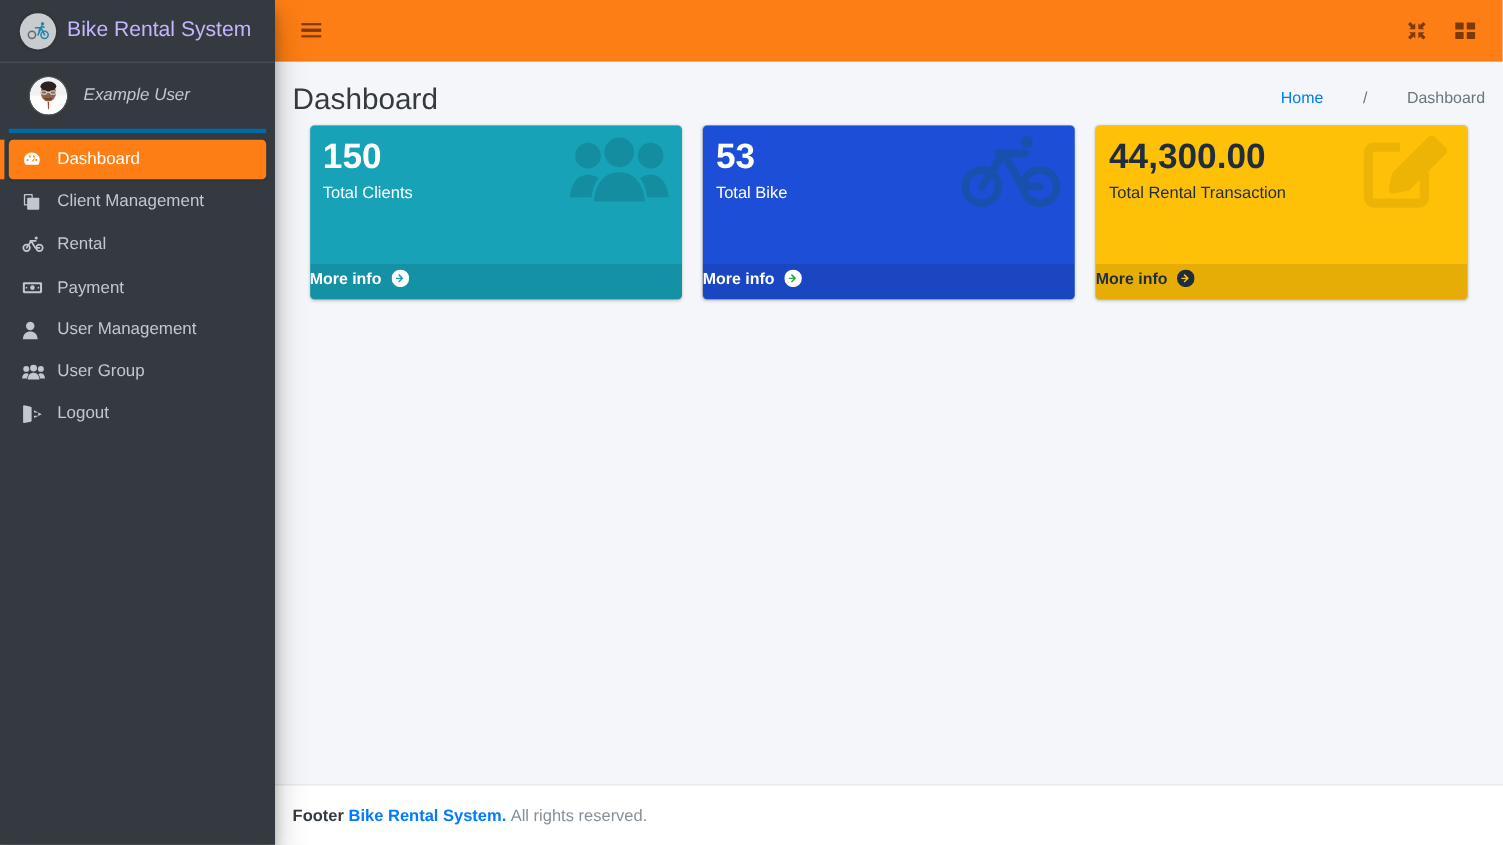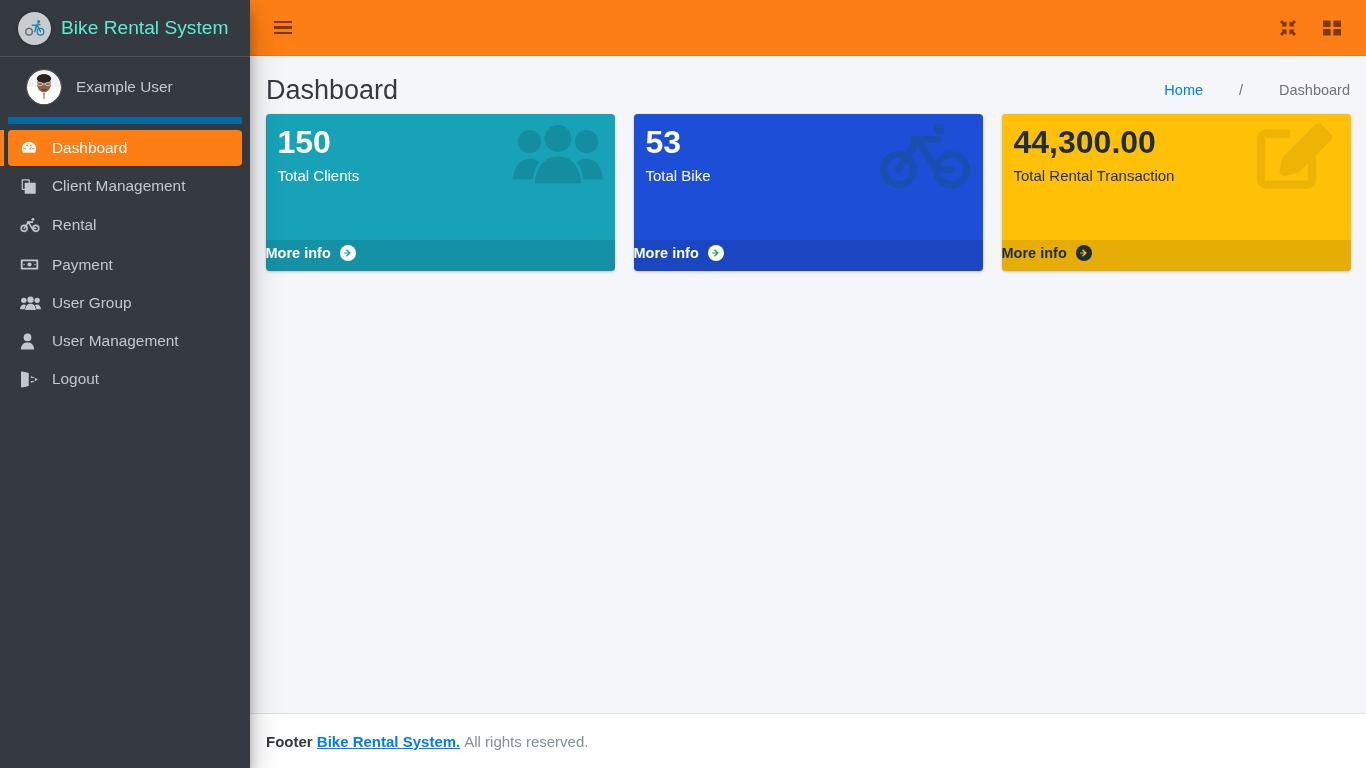--- a/index.html
+++ b/index.html
@@ -28,29 +28,30 @@
   }
   .brand-img {
     width: 33px; height: 33px; border-radius: 50%;
     background: #e9ecef;
     display: flex; align-items: center; justify-content: center;
     margin-left: 6px; margin-right: 10px;
     opacity: .82;
     box-shadow: 0 0 4px rgba(0,0,0,.3);
   }
   .brand-text {
-    font-size: 19.2px; color: #5eead4;
+    font-size: 19.2px; color: #c4b5fd;
     font-weight: 300; white-space: nowrap;
   }
 
   .user-panel {
     display: flex; align-items: center;
     padding: 12px 12px 12px 18px;
     margin: 0 8px;
-    border-bottom: 7px solid #0369a1;
+    border-bottom: 4px solid #0369a1;
+    font-style: italic;
   }
   .user-avatar {
     width: 36px; height: 36px; border-radius: 50%;
     overflow: hidden; flex: 0 0 36px;
     background: #3b3f44;
     border: 1px solid rgba(255,255,255,.12);
   }
   .user-name {
     margin-left: 14px;
     font-size: 15.4px; color: #c2c7d0;
@@ -132,21 +133,21 @@
     font-size: 14.5px;
     gap: 28px;
   }
   #breadcrumb .crumb-link { color: #007bff; cursor: pointer; }
   #breadcrumb .crumb-sep { color: #6c757d; margin: 0 8px; }
   #breadcrumb .crumb-active { color: #6c757d; }
 
   
   #boxes {
     display: flex;
-    padding: 0 8px;
+    padding: 0 24px;
     gap: 4px;
     border-radius: 26px;
   }
   .box-col { width: 33.3333%; padding: 0 7.5px; }
   .small-box {
     border-radius: 4px;
     position: relative; overflow: hidden;
     box-shadow: 0 0 1px rgba(0,0,0,.125), 0 1px 3px rgba(0,0,0,.2);
     color: #fff;
   }
@@ -184,21 +185,21 @@
   #footer {
     position: absolute; left: 0; bottom: 0;
     width: 1332px; height: 55px;
     background: #fff;
     border-top: 1px solid #dee2e6;
     display: flex; align-items: center;
     padding: 0 16px;
     font-size: 15px; color: #869099;
   }
   #footer .f-strong { font-weight: bold; color: #343a40; }
-  #footer .f-link { font-weight: bold; color: #007bff; cursor: pointer; text-decoration: underline; }
+  #footer .f-link { font-weight: bold; color: #007bff; cursor: pointer; }
   #footer .f-rest { color: #869099; margin-left: 4px; }
   #footer .f-right { margin-left: auto; font-weight: bold; color: #869099; }
 </style>
 </head>
 <body>
 
 <aside id="sidebar">
 
   <a class="brand-link">
     <span class="brand-img">
@@ -295,42 +296,42 @@
             <circle cx="17.3" cy="8" r="0.9" fill="#c2c7d0"></circle>
           </svg>
         </span>
         <span>Payment</span>
       </a>
     </li>
 
     <li>
       <a class="nav-link">
         <span class="nav-ico">
+          <svg width="15" height="17" viewBox="0 0 16 18">
+            <circle cx="8" cy="4.6" r="4.1" fill="#c2c7d0"></circle>
+            <path d="M0.8 17.5 C1.3 11.9 4.3 10 8 10 C11.7 10 14.7 11.9 15.2 17.5 Z" fill="#c2c7d0"></path>
+          </svg>
+        </span>
+        <span>User Management</span>
+      </a>
+    </li>
+
+    <li>
+      <a class="nav-link">
+        <span class="nav-ico">
           <svg width="21" height="15" viewBox="0 0 24 16">
             <circle cx="4.4" cy="4.4" r="3.1" fill="#c2c7d0"></circle>
             <circle cx="19.6" cy="4.4" r="3.1" fill="#c2c7d0"></circle>
             <circle cx="12" cy="3.6" r="3.6" fill="#c2c7d0"></circle>
             <path d="M0 14.5 C0.4 10.6 2.2 9 4.4 9 C5.4 9 6.3 9.3 7 9.9 C6 11 5.5 12.6 5.3 14.5 Z" fill="#c2c7d0"></path>
             <path d="M24 14.5 C23.6 10.6 21.8 9 19.6 9 C18.6 9 17.7 9.3 17 9.9 C18 11 18.5 12.6 18.7 14.5 Z" fill="#c2c7d0"></path>
             <path d="M5.8 15.5 C6.3 10.4 8.9 8.4 12 8.4 C15.1 8.4 17.7 10.4 18.2 15.5 Z" fill="#c2c7d0"></path>
           </svg>
         </span>
         <span>User Group</span>
-      </a>
-    </li>
-
-    <li>
-      <a class="nav-link">
-        <span class="nav-ico">
-          <svg width="15" height="17" viewBox="0 0 16 18">
-            <circle cx="8" cy="4.6" r="4.1" fill="#c2c7d0"></circle>
-            <path d="M0.8 17.5 C1.3 11.9 4.3 10 8 10 C11.7 10 14.7 11.9 15.2 17.5 Z" fill="#c2c7d0"></path>
-          </svg>
-        </span>
-        <span>User Management</span>
       </a>
     </li>
 
     <li>
       <a class="nav-link">
         <span class="nav-ico">
           <svg width="19" height="17" viewBox="0 0 20 18">
             <path d="M1 1.4 C1 0.8 1.5 0.4 2.1 0.5 L8.4 1.8 C8.9 1.9 9.2 2.3 9.2 2.8 V15.2 C9.2 15.7 8.9 16.1 8.4 16.2 L2.1 17.5 C1.5 17.6 1 17.2 1 16.6 Z" fill="#c2c7d0"></path>
             <path d="M11.5 5.2 L11.5 7.4 L15.6 7.4 L15.6 10.6 L11.5 10.6 L11.5 12.8 L19 9 Z" fill="#c2c7d0"></path>
           </svg>

